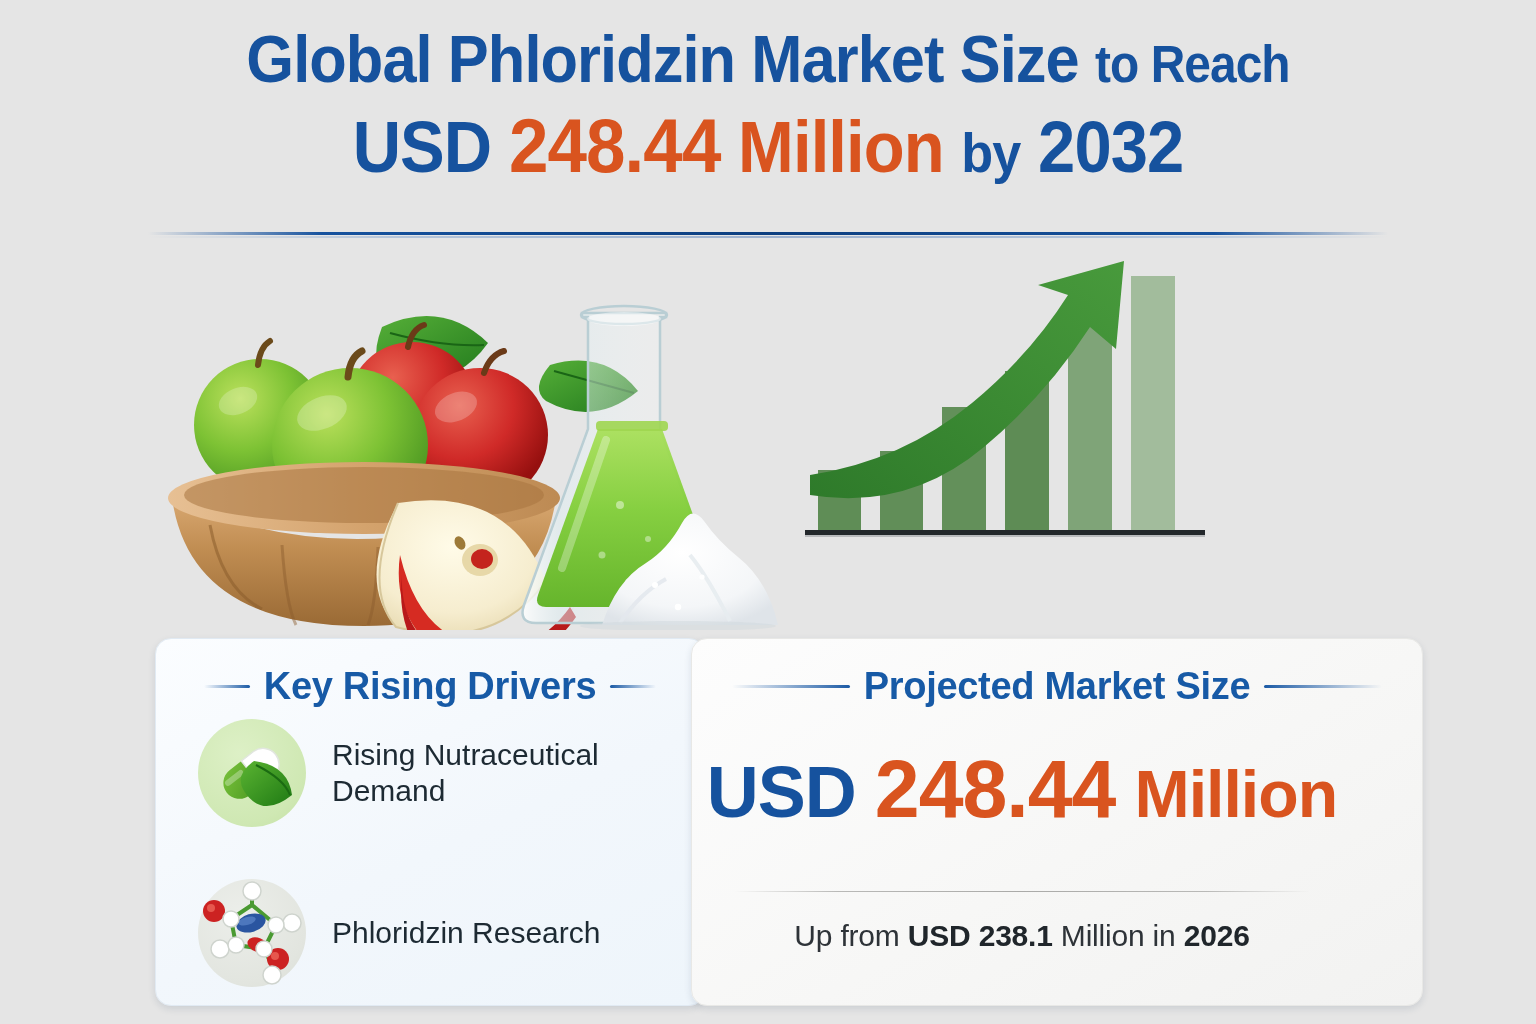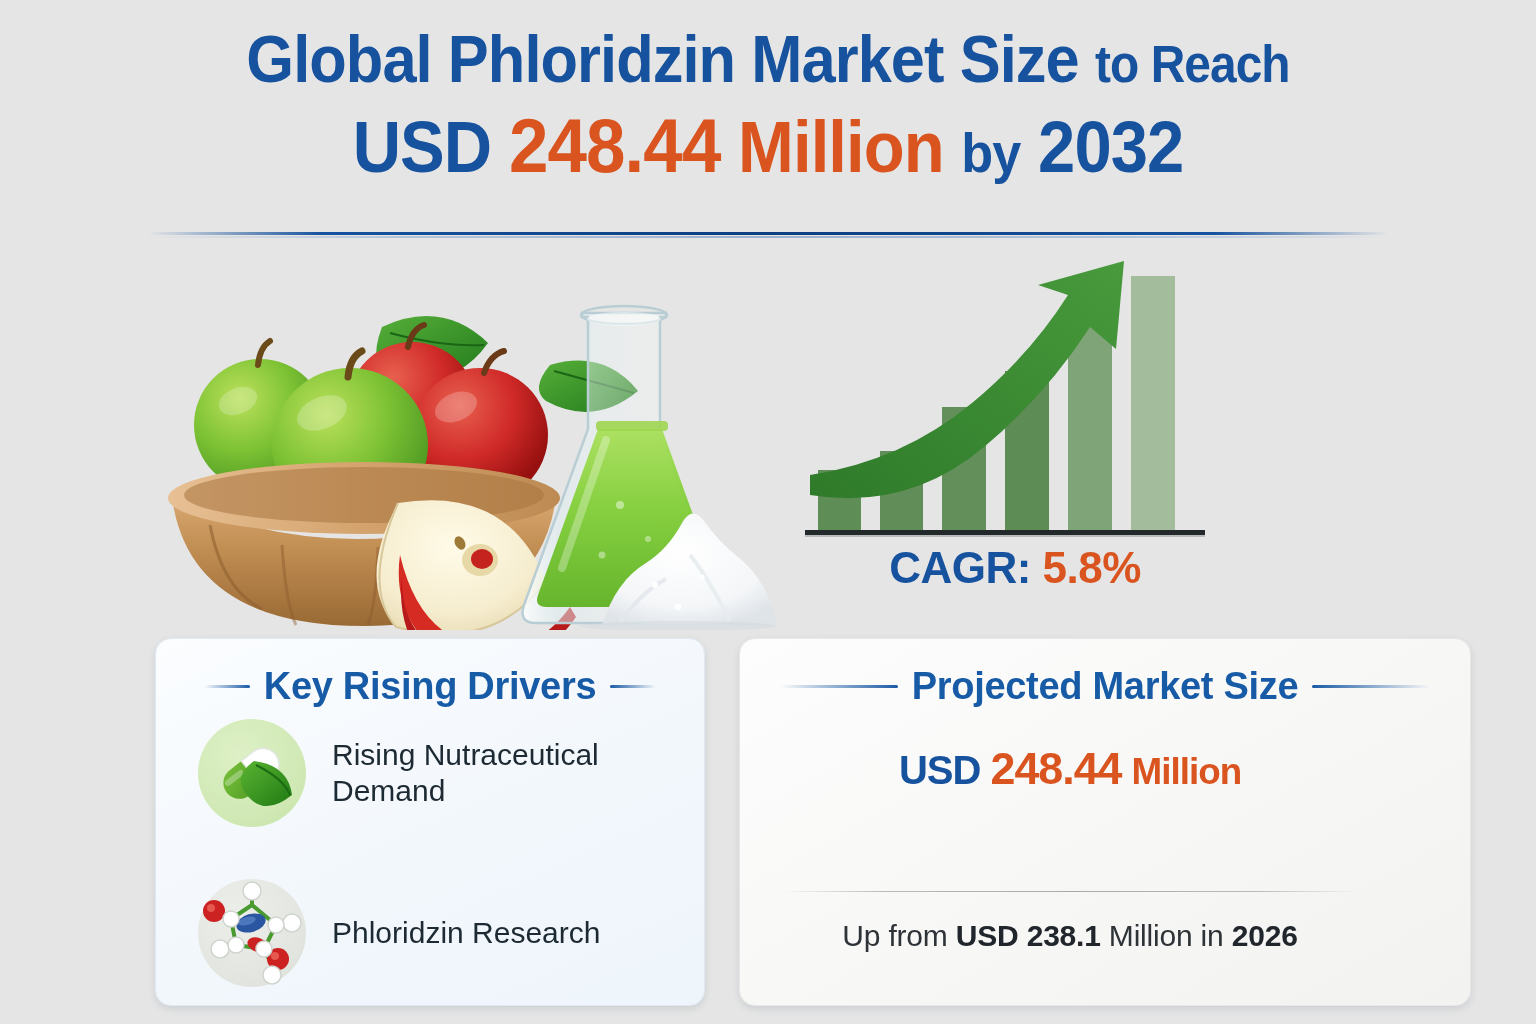--- a/index.html
+++ b/index.html
@@ -52,21 +52,21 @@
   .card{
     position:absolute; border-radius:16px;
     box-shadow:0 3px 7px rgba(40,60,90,.13);
   }
   .card-left{
     left:155px; top:638px; width:550px; height:368px;
     background:linear-gradient(155deg,#fbfdff 0%,#f2f7fc 55%,#eef5fb 100%);
     border:1px solid #e1eaf3;
   }
   .card-right{
-    left:739px; top:638px; width:732px; height:368px;
+    left:691px; top:638px; width:732px; height:368px;
     background:linear-gradient(150deg,#fdfdfd 0%,#f7f7f6 55%,#f2f2f1 100%);
     border:1px solid #e8e8e6;
   }
 
   .card-title-row{
     display:flex; align-items:center; justify-content:center;
     gap:14px; padding-top:26px;
   }
   .dash{ height:3px; border-radius:2px; }
   .dash-l{ background:linear-gradient(to right,rgba(22,82,158,0),#1b5aa5); }
@@ -93,21 +93,21 @@
   .ico-gray{ background:radial-gradient(circle at 38% 32%,#eceeea,#e2e5df 70%,#d9ddd5); }
   .driver-txt{
     font-size:30px; line-height:36px; color:#1d2a33; font-weight:500;
     max-width:340px;
     font-family:"Liberation Sans Narrow","Liberation Sans",sans-serif;
   }
 
   
   .big-line{
     position:absolute; left:0; top:104px; width:660px; text-align:center;
-    font-size:40px; font-weight:bold; color:#16529E; white-space:nowrap;
+    font-size:72px; font-weight:bold; color:#16529E; white-space:nowrap;
     letter-spacing:-1px;
     font-family:"Liberation Sans Narrow","Liberation Sans",sans-serif;
   }
   .big-line .n{ color:#D9541F; font-size:1.12em; }
   .big-line .m{ color:#D9541F; font-size:.92em; }
   .big-line2{
     position:absolute; left:0; top:180px; width:660px; text-align:center;
     font-size:50px; font-weight:bold; color:#16529E; letter-spacing:-.5px;
     font-family:"Liberation Sans Narrow","Liberation Sans",sans-serif;
   }
@@ -305,24 +305,20 @@
                  l-30 -10 l86 -24 l-8 88 l-26 -22
                  q-44 68 -106 120
                  q-76 64 -174 48 z" fill="url(#arrowG)"></path>
       </g>
 
       <rect x="0" y="272" width="400" height="5" fill="#23282b"></rect>
       <rect x="0" y="277" width="400" height="2" fill="#8d9296" opacity=".5"></rect>
     </svg>
   </div>
 
-  <div class="cagr">
-    <span>CAGR:</span>
-    <span class="v">5.8%</span>
-  </div>
 
   <div class="card card-left">
     <div class="card-title-row">
       <span class="dash dash-short dash-l"></span>
       <span class="card-title">Key Rising Drivers</span>
       <span class="dash dash-short dash-r"></span>
     </div>
 
     <div class="driver driver-1">
       <span class="ico-circ ico-green">

